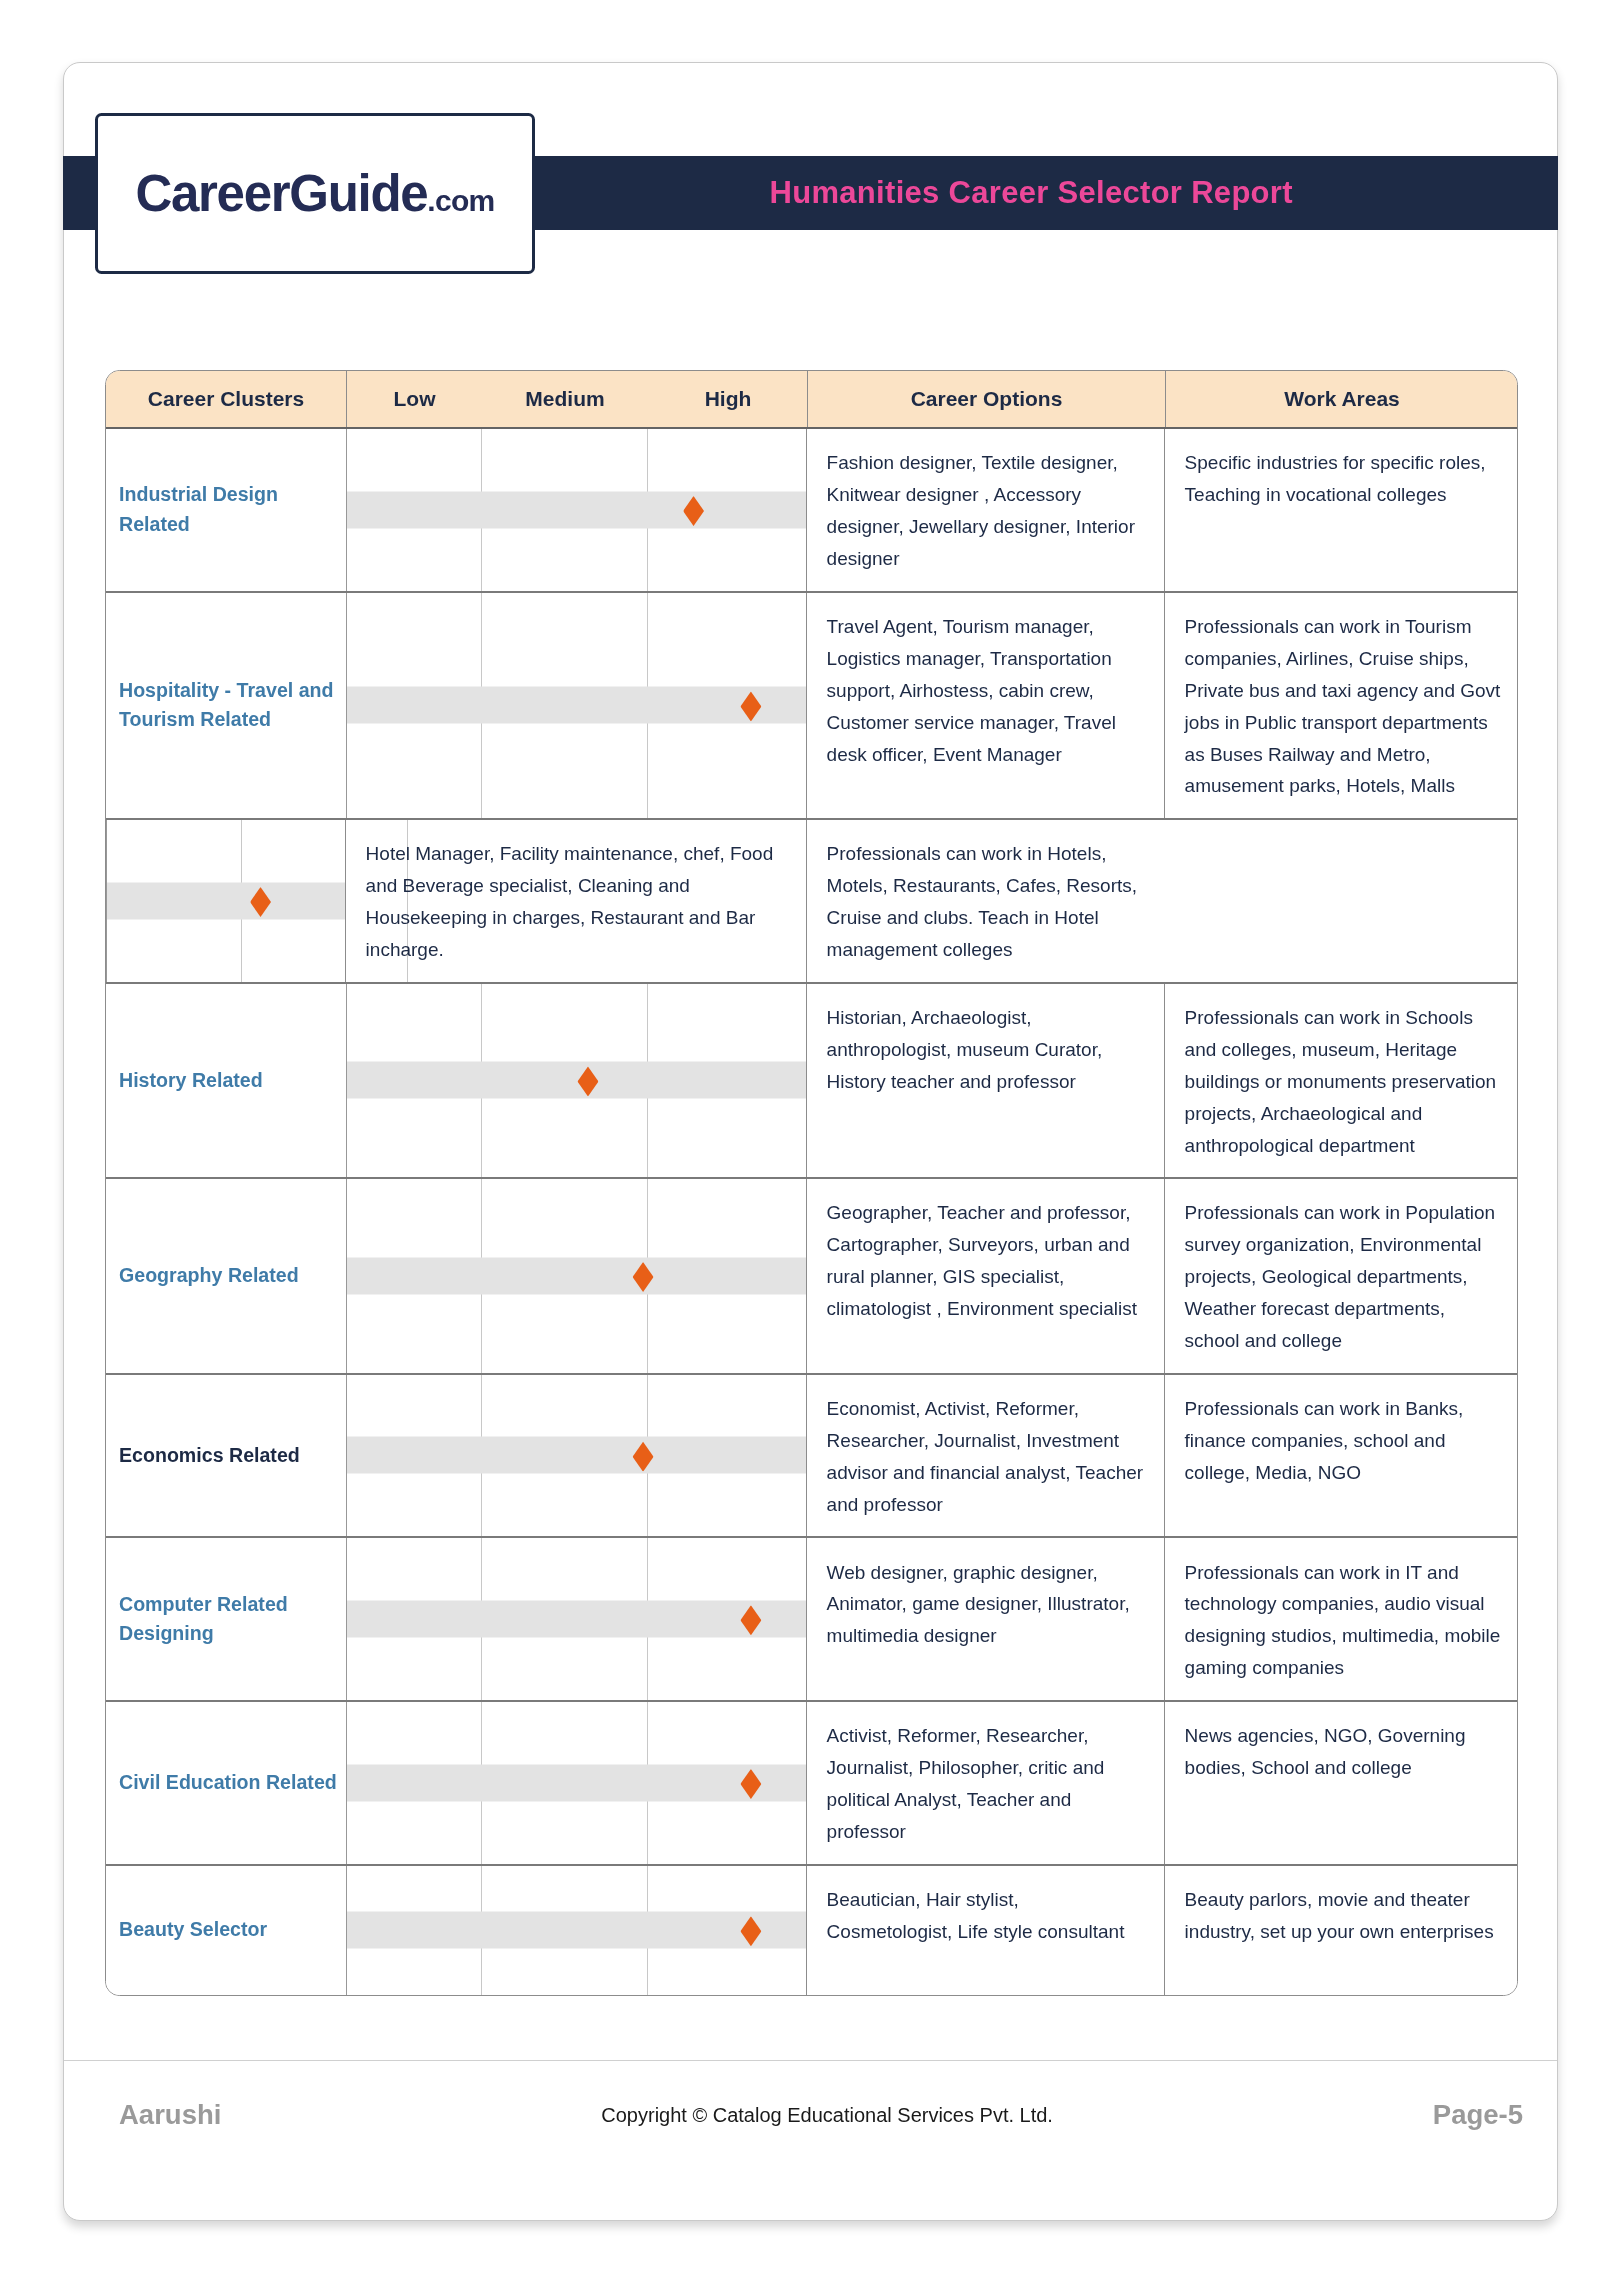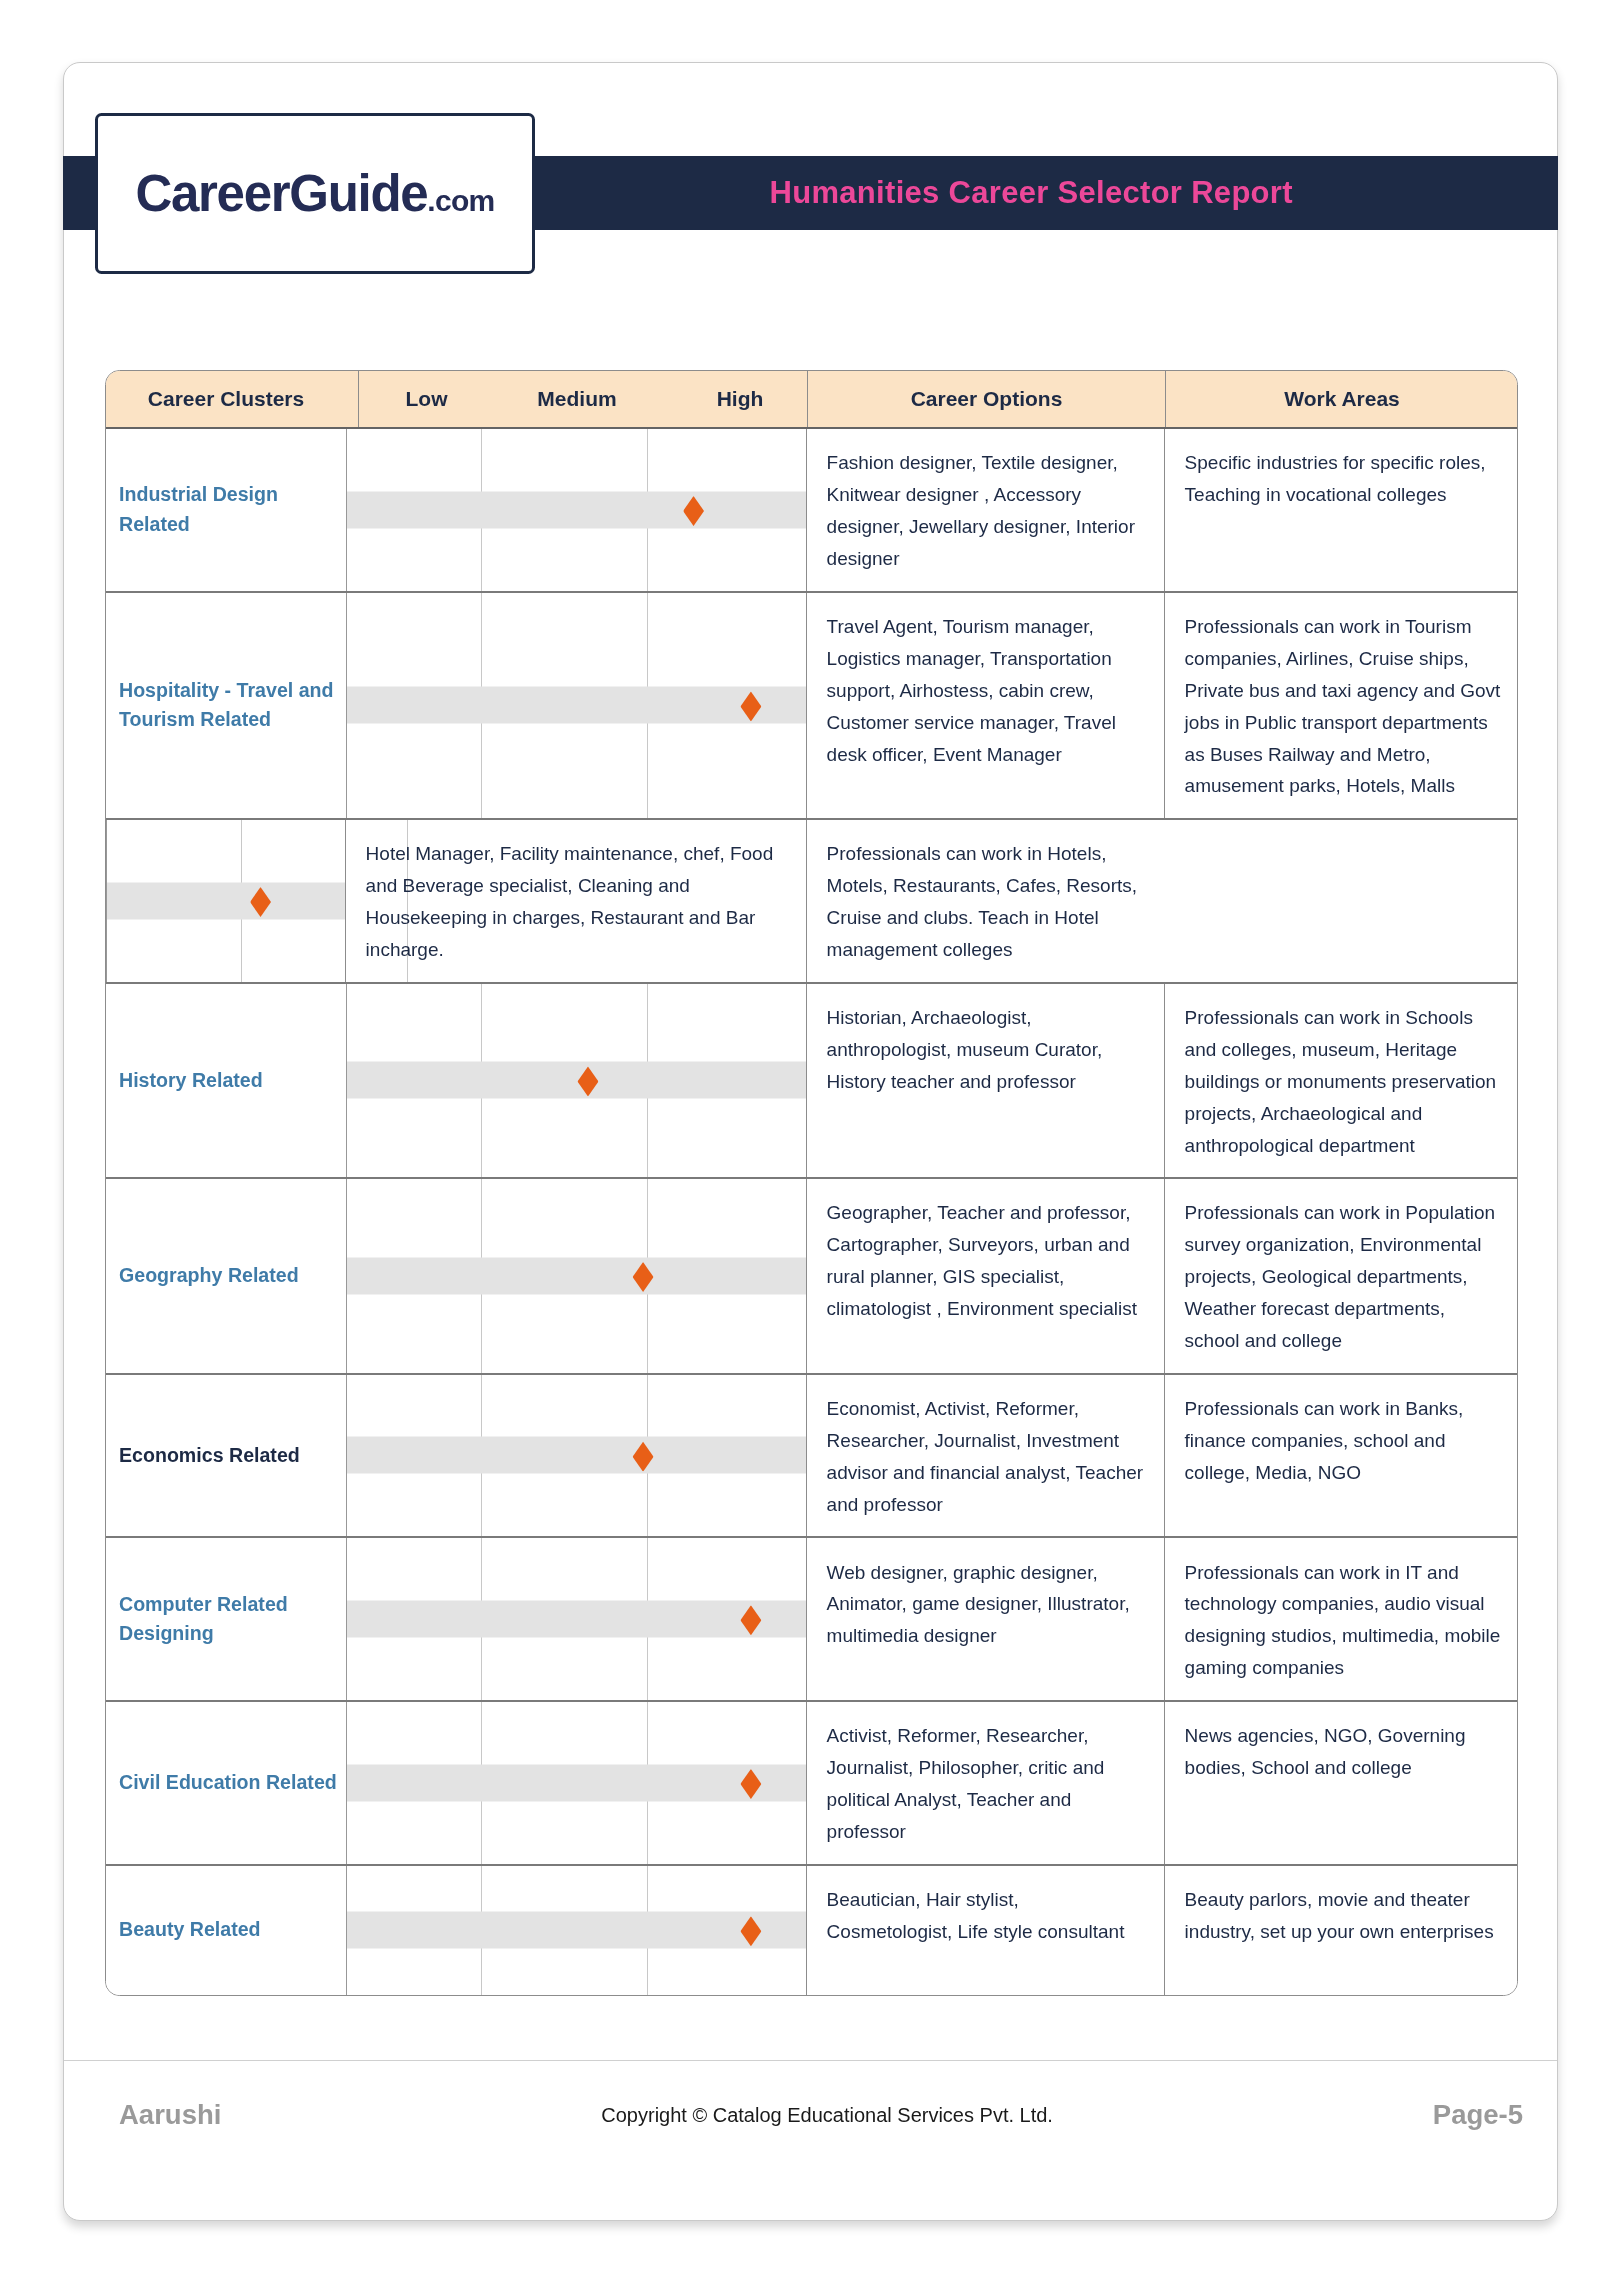--- a/index.html
+++ b/index.html
@@ -41,21 +41,21 @@
   }
   .thead{
     display:grid;grid-template-columns:240px 461px 358px 353px;
     background:var(--peach);height:58px;border-bottom:2.6px solid #646464;
   }
   .thead .hcell{
     display:flex;align-items:center;justify-content:center;
     font-size:21px;font-weight:bold;color:var(--navy);
   }
   .thead .hcell.bordered{border-left:1.3px solid var(--border);}
-  .h-track{display:grid;grid-template-columns:135px 166px 160px;border-left:1.3px solid var(--border);margin-left:12px;}
+  .h-track{display:grid;grid-template-columns:135px 166px 160px;border-left:1.3px solid var(--border);}
   .h-track .hsub{display:flex;align-items:center;justify-content:center;font-size:21px;font-weight:bold;color:var(--navy);}
   .trow{
     display:grid;grid-template-columns:240px 461px 358px 353px;
     border-top:2px solid var(--line);min-height:131px;background:#fff;
   }
   .trow:first-child{border-top:none;}
   .cell{position:relative;}
   .cluster-cell{display:flex;align-items:center;padding:13px 9.2px 13px 13px;}
   .cluster-label{color:var(--blue);font-size:19.6px;font-weight:bold;line-height:1.5;}
   .cluster-label.dark{color:var(--navy);}
@@ -242,21 +242,21 @@
       </div>
       <div class="rating-bar"></div>
       <div class="rating-marker" aria-label="High" style="left: 88%;"></div>
     </div>
     <div class="cell text-cell options-cell">Activist, Reformer, Researcher, Journalist, Philosopher, critic and political Analyst, Teacher and professor</div>
     <div class="cell text-cell work-cell">News agencies, NGO, Governing bodies, School and college</div>
   </div>
 
   <div class="trow">
     <div class="cell cluster-cell">
-      <span class="cluster-label">Beauty Related</span>
+      <span class="cluster-label">Beauty Selector</span>
     </div>
     <div class="cell track-cell">
       <div class="track-grid">
         <div class="tcol"></div>
         <div class="tcol"></div>
         <div class="tcol"></div>
       </div>
       <div class="rating-bar"></div>
       <div class="rating-marker" aria-label="High" style="left: 88%;"></div>
     </div>

